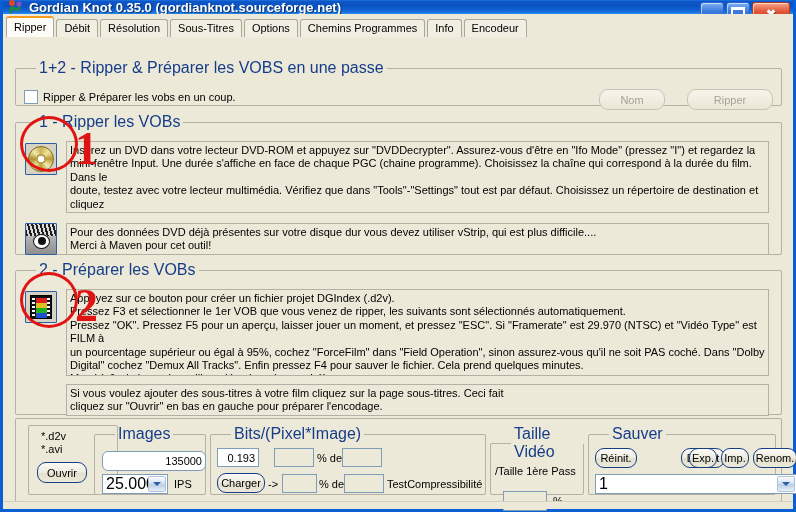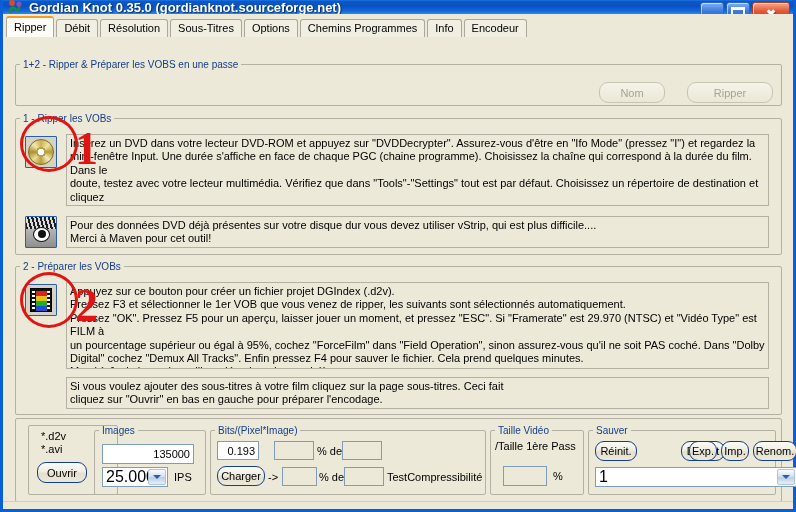--- a/index.html
+++ b/index.html
@@ -84,22 +84,22 @@
     background:#ece9d8;
   }
   fieldset.grp{
     position:absolute;
     border:1px solid #b4b0a4;
     border-radius:2px;
     margin:0;padding:0;
     background:transparent;
   }
   fieldset.grp > legend{
-    font-size:10px;color:#153d8a;
-    padding:0 3px;margin-left:4px;
+    font-size:16px;color:#153d8a;
+    padding:0 3px;margin-left:20px;
   }
   .ro-text{
     background:#ece9d8;
     border:1px solid #b4b0a4;
     color:#000;
     font-size:11px;
     line-height:13.4px;
     padding:2px 3px;
     box-sizing:border-box;
     overflow:hidden;
@@ -235,20 +235,24 @@
     <div class="tab"><span>Options</span></div>
     <div class="tab"><span>Chemins Programmes</span></div>
     <div class="tab"><span>Info</span></div>
     <div class="tab"><span>Encodeur</span></div>
   </div>
 
   <div class="client">
 
     <fieldset class="grp" style="left:12px;top:12px;width:765px;height:45px;">
       <legend>1+2 - Ripper &amp; Préparer les VOBS en une passe</legend>
+      <div style="position:absolute;left:8px;top:13px;display:flex;align-items:center;gap:5px;">
+        <span style="width:12px;height:12px;border:1px solid #7f9db9;background:#fff;display:block;"></span>
+        <span class="lbl">Ripper &amp; Préparer les vobs en un coup.</span>
+      </div>
       <div class="btn disabled" style="position:absolute;left:583px;top:12px;width:66px;height:21px;">
         <span>Nom</span>
       </div>
       <div class="btn disabled" style="position:absolute;left:671px;top:12px;width:86px;height:21px;">
         <span>Ripper</span>
       </div>
     </fieldset>
 
     <fieldset class="grp" style="left:12px;top:66px;width:765px;height:140px;">
       <legend>1 - Ripper les VOBs</legend>
@@ -295,21 +299,21 @@
       <fieldset class="grp" style="left:12px;top:6px;width:66px;height:68px;padding-left:22px;">
         <div class="lbl" style="position:absolute;left:12px;top:4px;">*.d2v</div>
         <div class="lbl" style="position:absolute;left:12px;top:17px;">*.avi</div>
         <div class="btn" style="position:absolute;left:8px;top:36px;width:50px;height:21px;">
           <span>Ouvrir</span>
         </div>
       </fieldset>
 
       <fieldset class="grp" style="left:78px;top:6px;width:110px;height:68px;">
         <legend>Images</legend>
-        <div class="tbox right" style="position:absolute;left:7px;top:8px;width:92px;height:20px;">
+        <div class="tbox right" style="position:absolute;left:7px;top:8px;width:104px;height:20px;border-radius:6px;">
           <span>135000</span>
         </div>
         <div class="combo" style="position:absolute;left:7px;top:31px;width:66px;height:20px;">
           <span>25.000</span>
           <span class="arrow">
               <i></i>
             </span>
         </div>
         <div class="lbl" style="position:absolute;left:79px;top:35px;">IPS</div>
       </fieldset>

